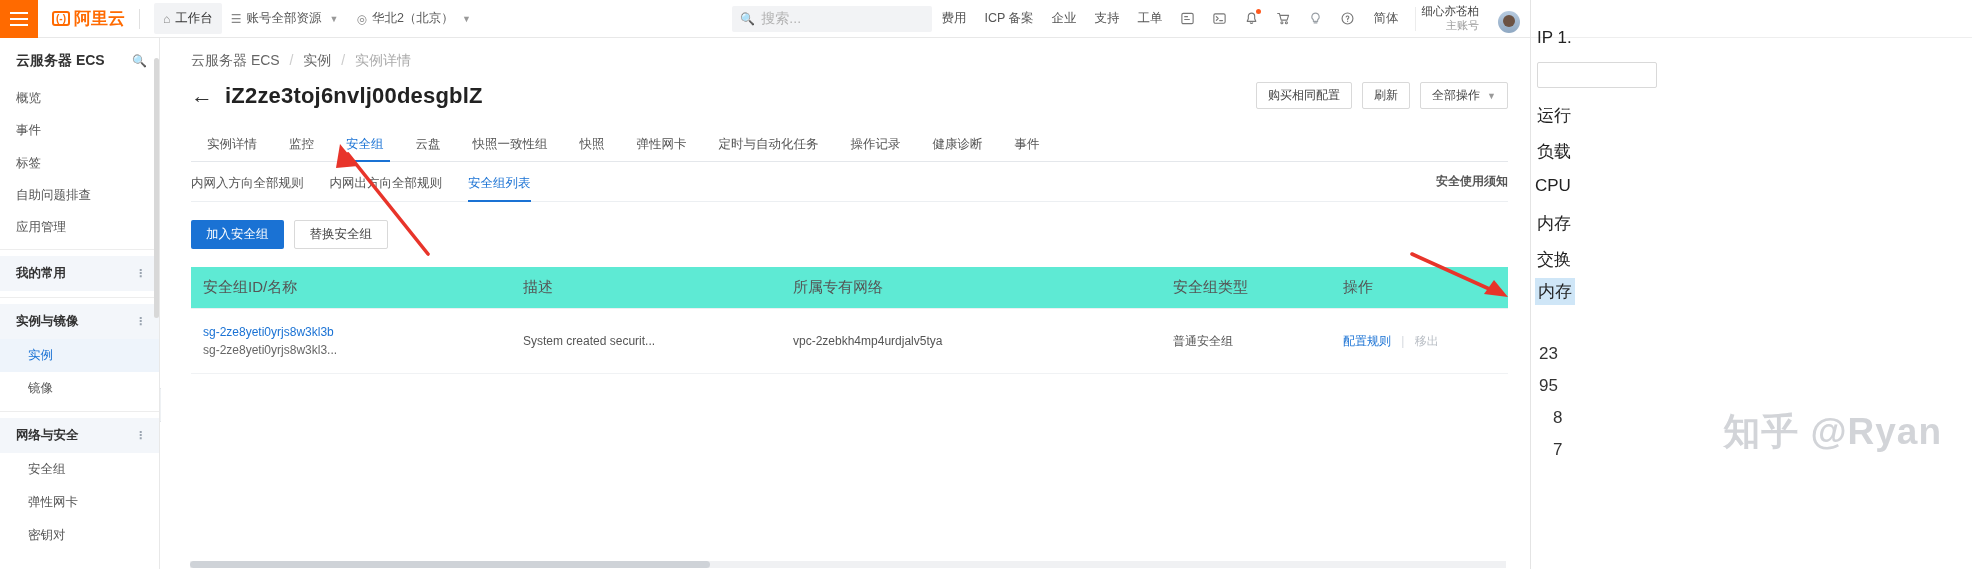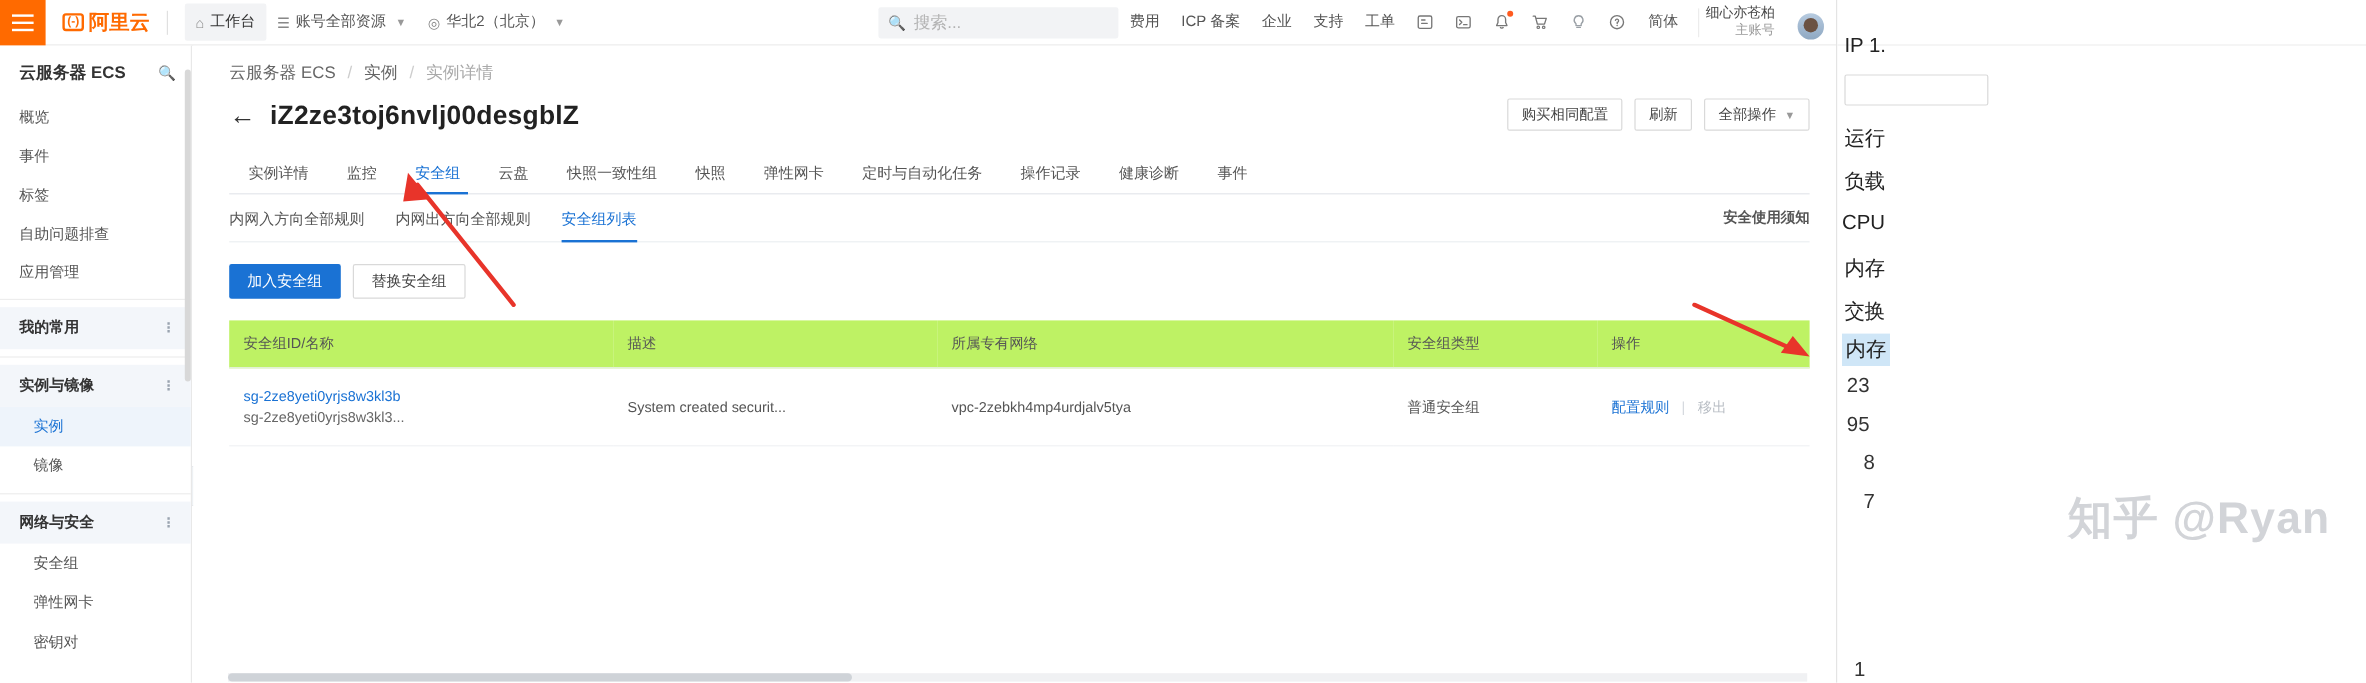--- a/index.html
+++ b/index.html
@@ -158,21 +158,21 @@
     height:29px; padding:0 15px; background:#1a72d4; color:#fff; border:none;
     font-size:12.5px; border-radius:2px; cursor:pointer;
   }
   .btn-s {
     height:29px; padding:0 15px; background:#fff; color:#444; border:1px solid #d9d9d9;
     font-size:12.5px; border-radius:2px; cursor:pointer;
   }
 
   table.grid { width:1317px; margin:18px 0 0 30px; border-collapse:collapse; table-layout:fixed; }
   table.grid thead th {
-    background:#bef264; text-align:left; font-size:12px; color:#555; font-weight:400;
+    background:#5eead4; text-align:left; font-size:15px; color:#555; font-weight:400;
     padding:11px 0 11px 12px; border-bottom:1px solid #eceff2; white-space:nowrap;
   }
   table.grid tbody td {
     padding:14px 0 14px 12px; font-size:12px; color:#555; vertical-align:middle;
     border-bottom:1px solid #f0f2f4;
   }
   .sgid { color:#1a72d4; cursor:pointer; display:block; line-height:1.5; }
   .sgname { color:#666; display:block; line-height:1.5; }
   .op-link { color:#1a72d4; cursor:pointer; }
   .op-sep { color:#d5d9de; margin:0 7px; }
@@ -188,21 +188,21 @@
   .rightpanel {
     position:absolute; left:1530px; top:0; width:442px; height:569px;
     background:#fff; border-left:1px solid #e4e4e4; overflow:hidden;
   }
   .rp-top { height:38px; border-bottom:1px solid #eee; }
   .rp-txt { position:absolute; font-size:17px; color:#222; white-space:nowrap; }
   .rp-box {
     position:absolute; left:6px; top:62px; width:120px; height:26px;
     border:1px solid #d9d9d9; background:#fff; border-radius:2px;
   }
-  .rp-num { position:absolute; font-size:17px; color:#333; }
+  .rp-num { position:absolute; font-size:17px; color:#333;margin-top:32px; }
   .rp-hl {
     position:absolute; left:4px; top:276px; padding:2px 3px;
     background:#cfe6f7; font-size:17px; color:#222; white-space:nowrap;
   }
 
   
   .arrow { position:absolute; pointer-events:none; }
   .wm {
     position:absolute; right:30px; bottom:112px;
     font-size:37px; color:#d2d4d8; font-weight:700; letter-spacing:1px;

